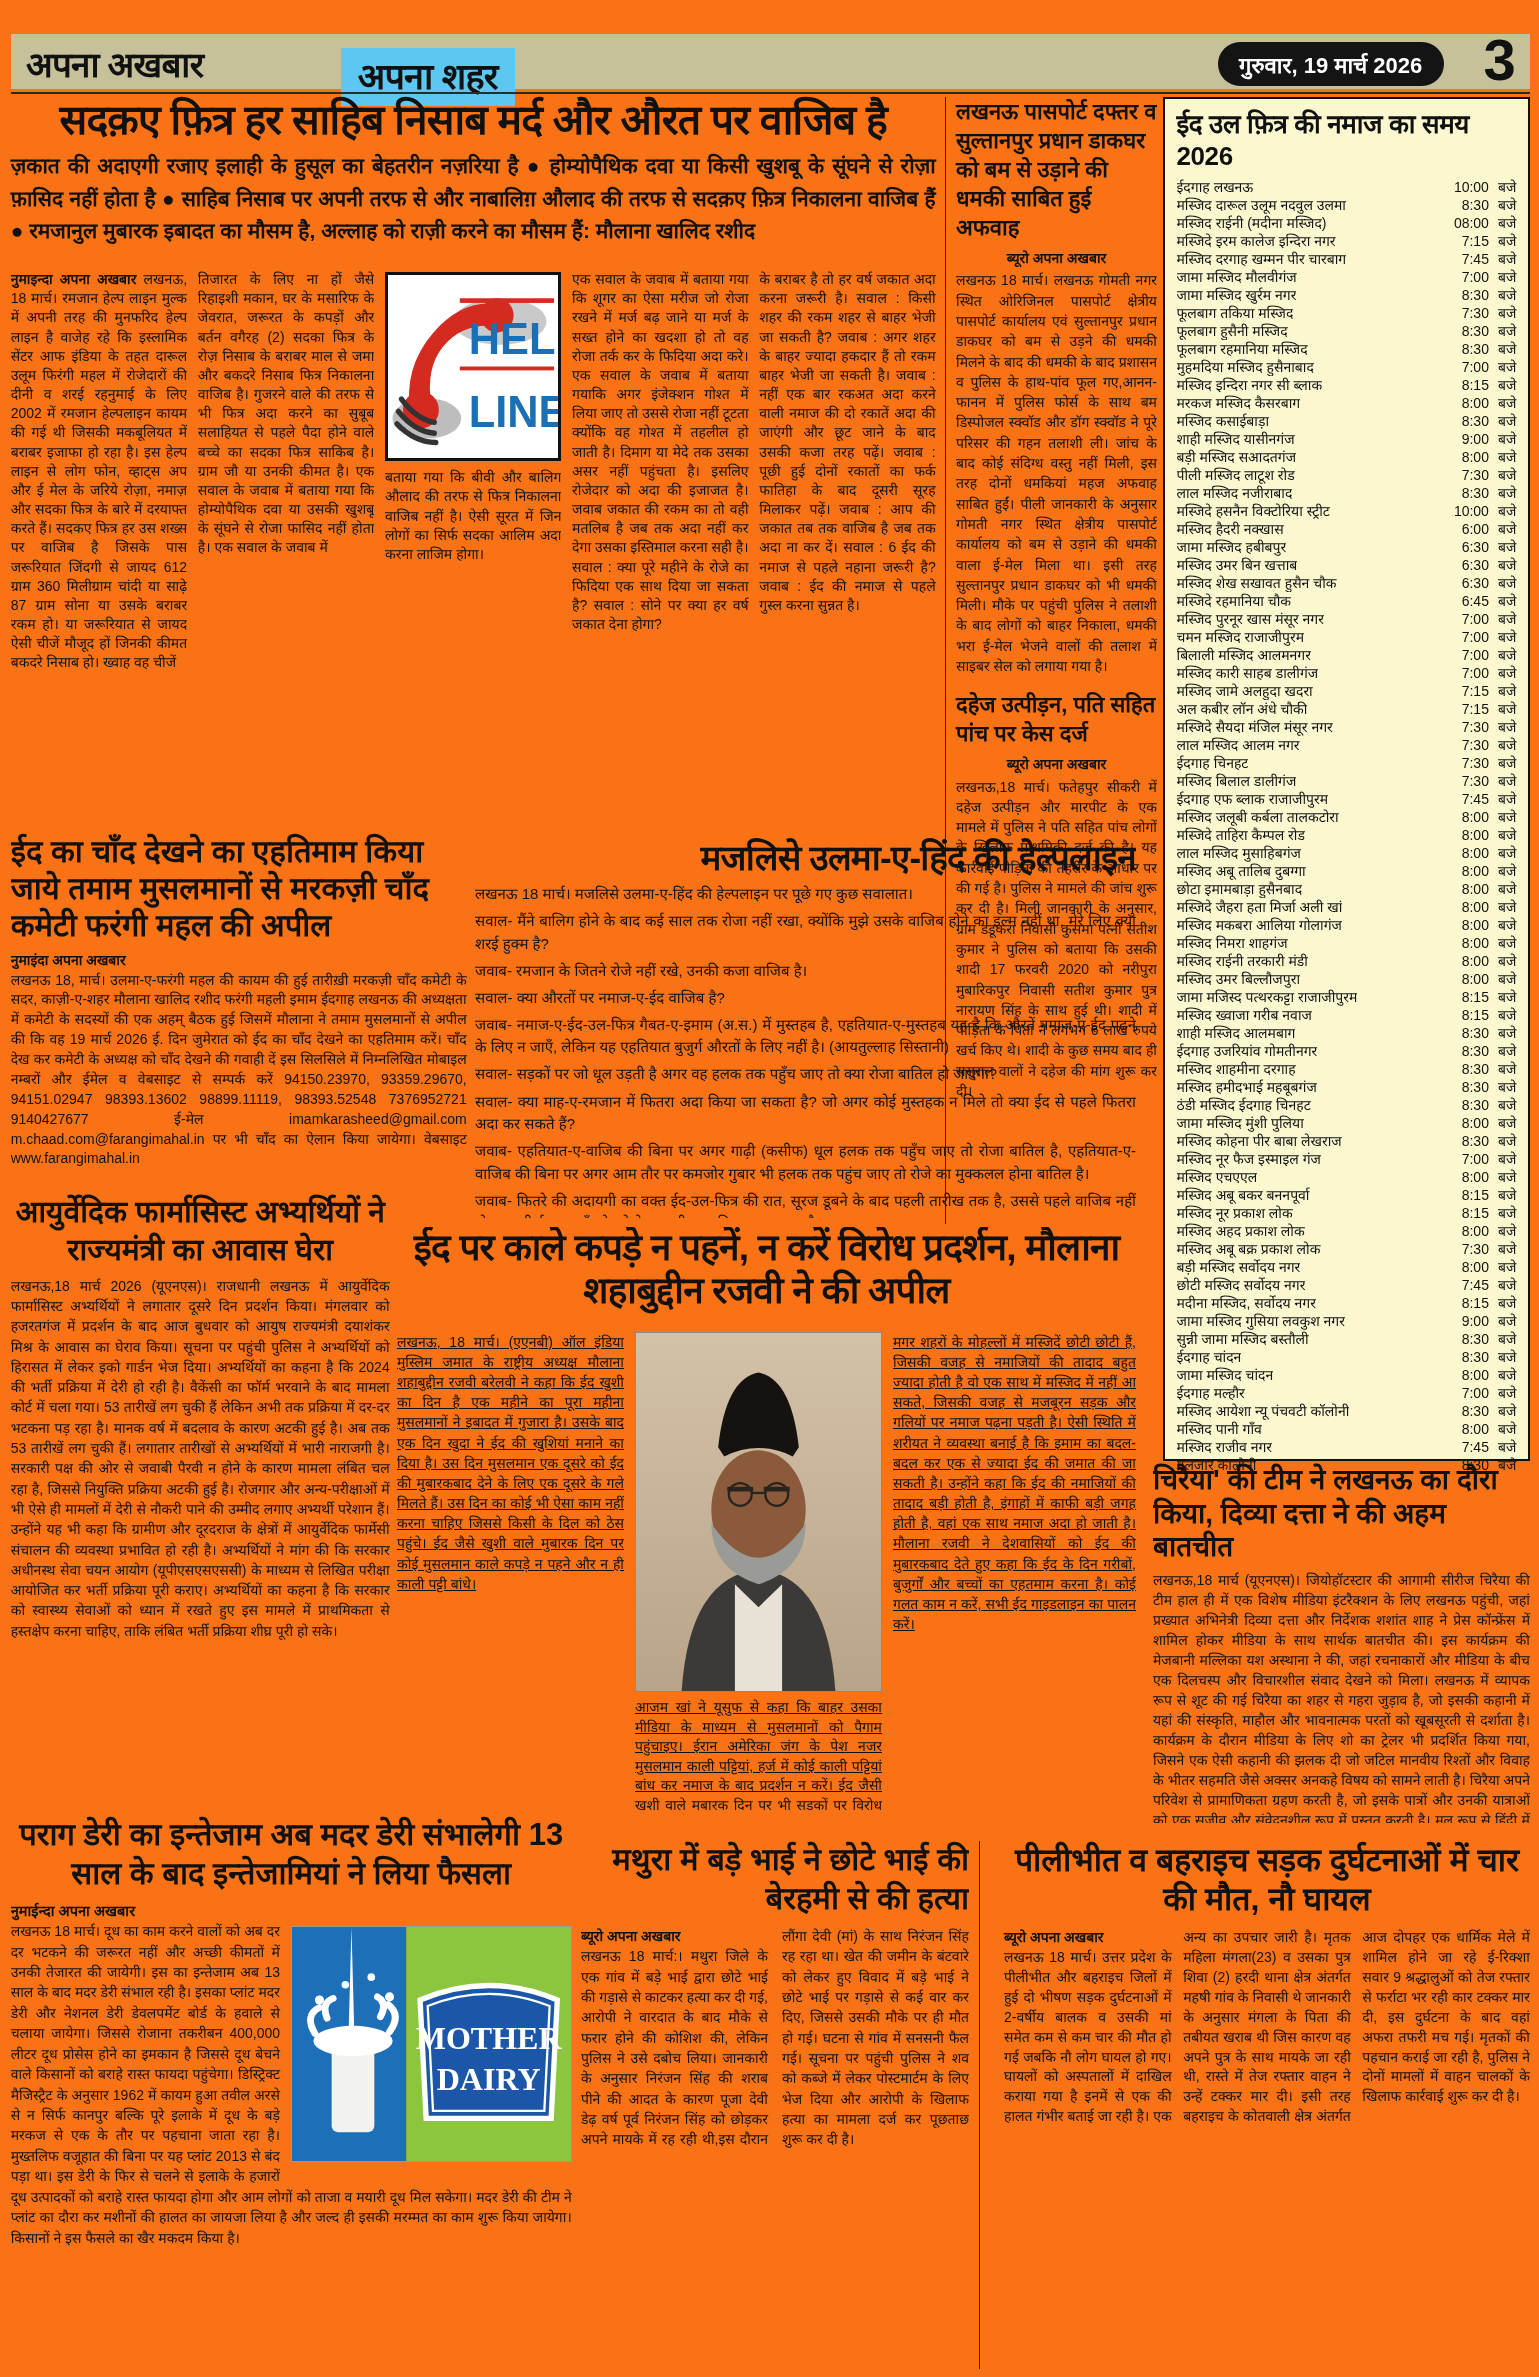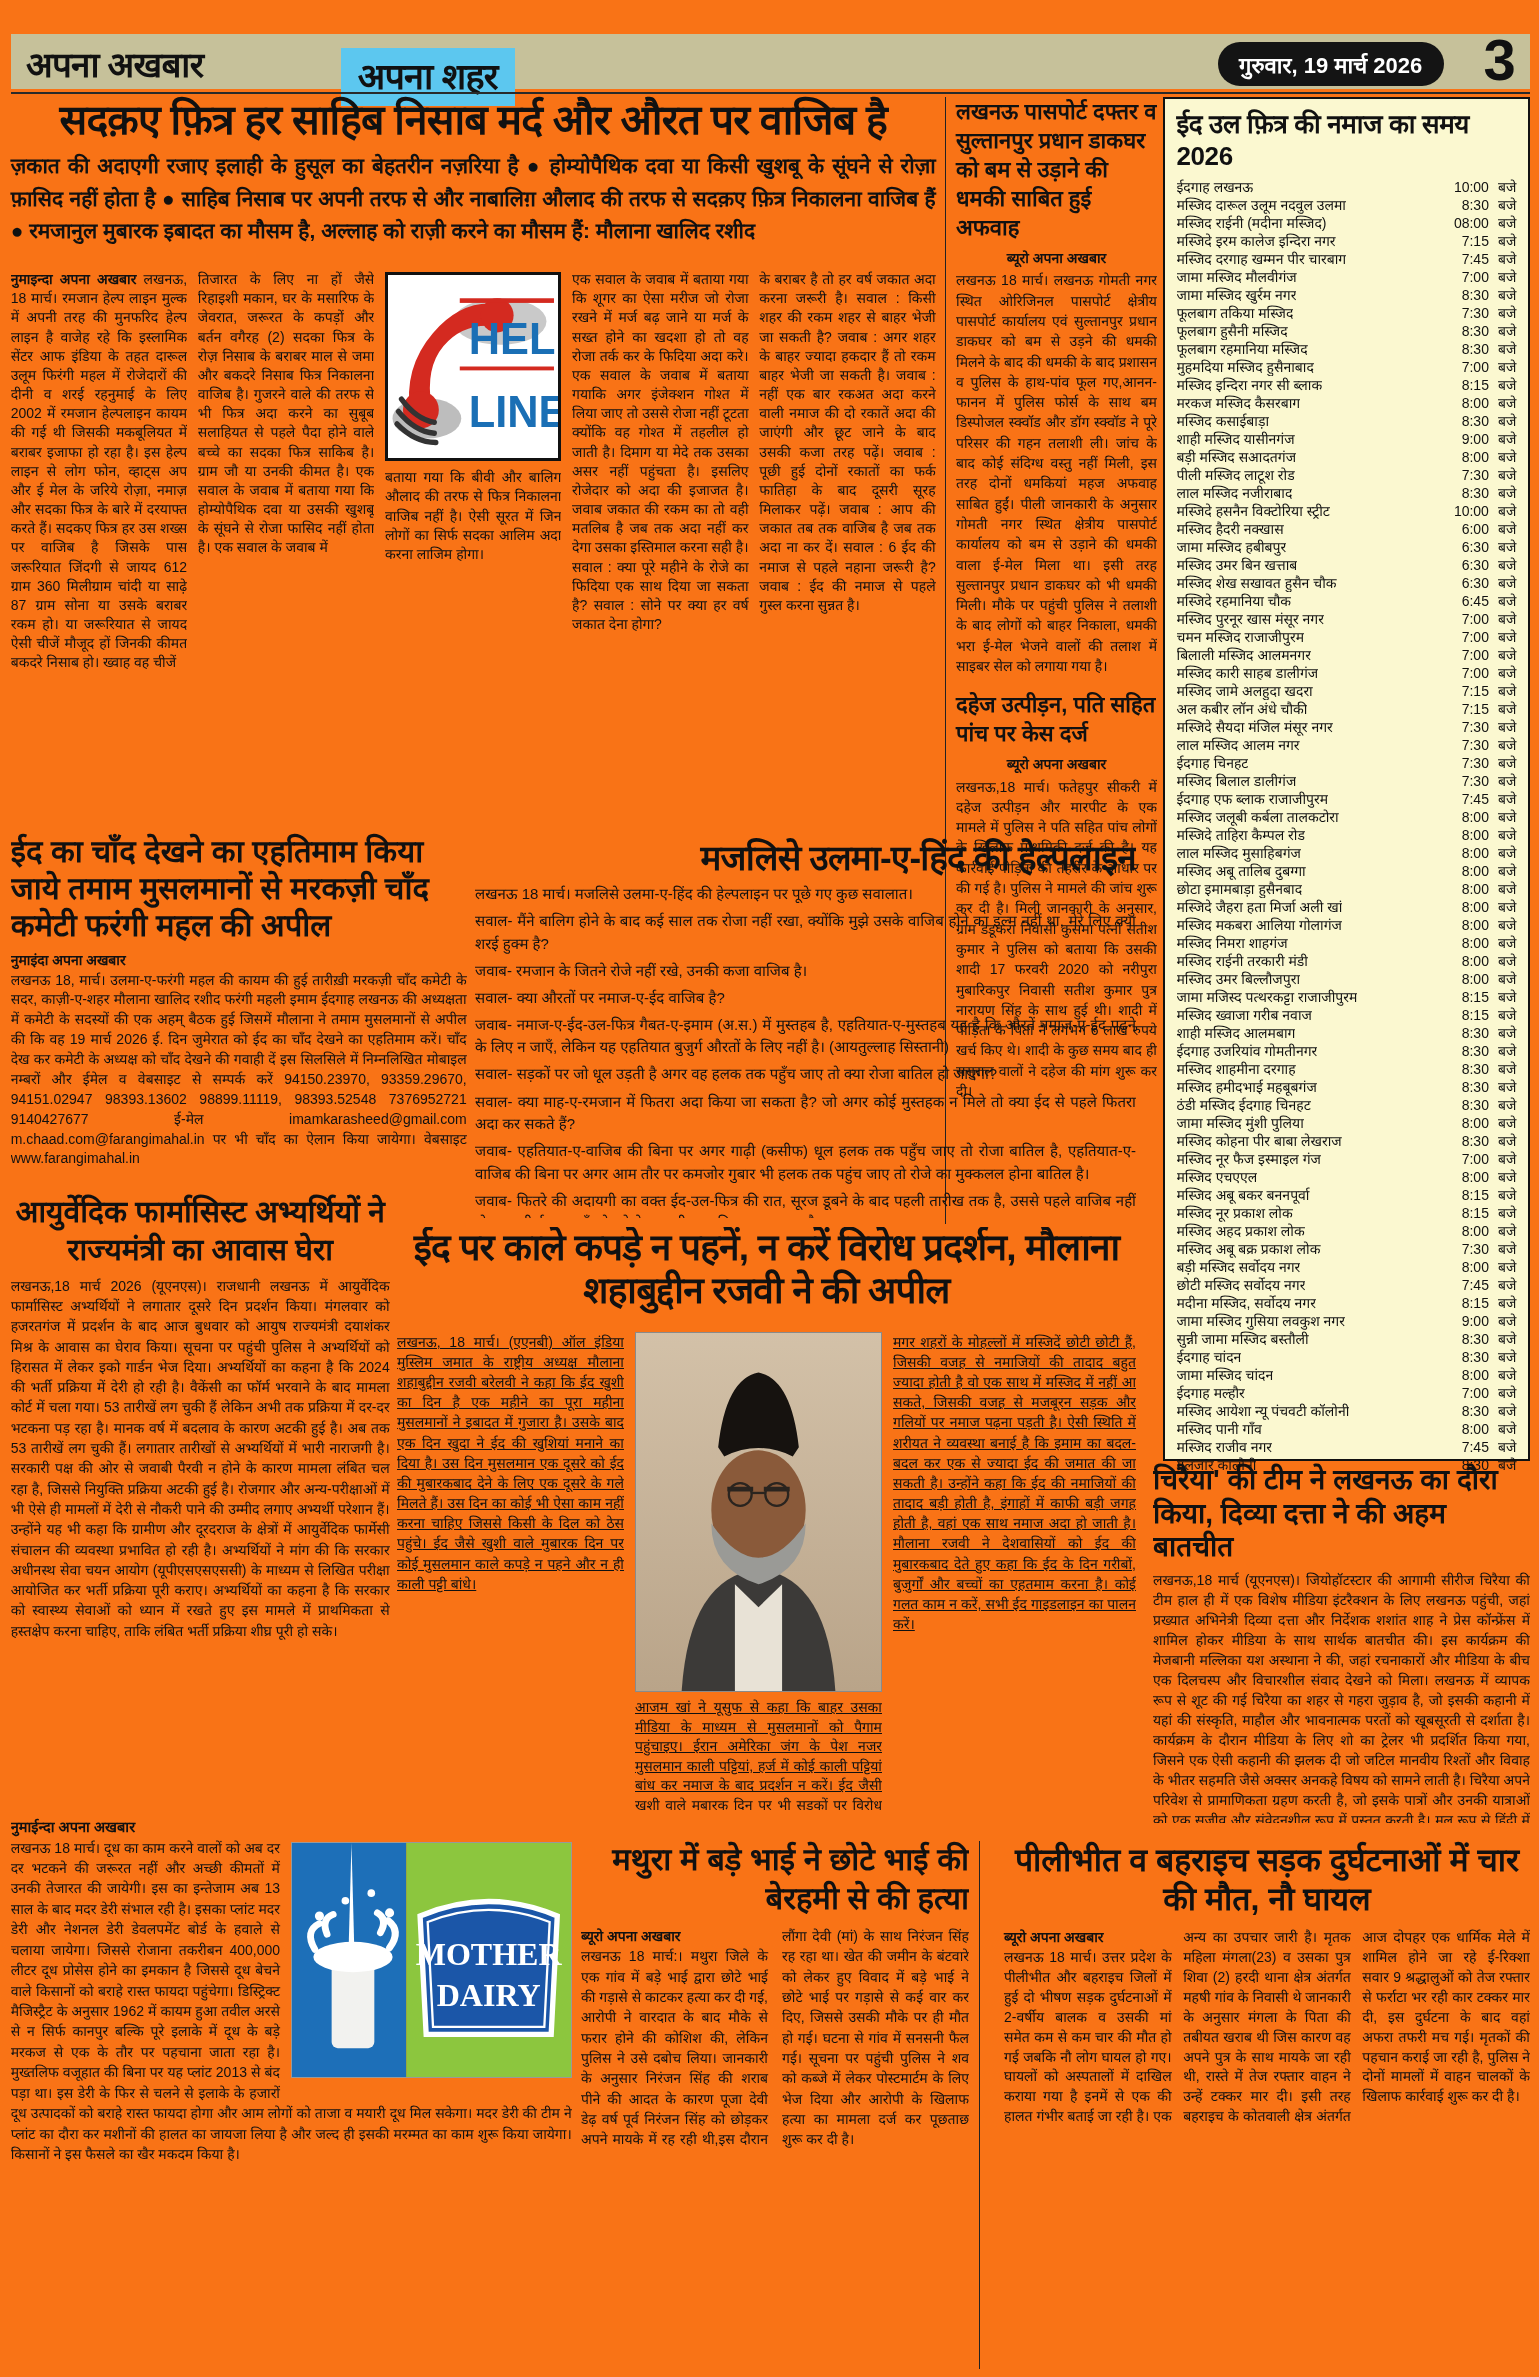--- a/index.html
+++ b/index.html
@@ -713,20 +713,21 @@
             <line x1="152" y1="210" x2="170" y2="210" stroke="#2a241f" stroke-width="3"></line>
           </svg>
         </div>
         <div class="below">आजम खां ने यूसुफ से कहा कि बाहर उसका मीडिया के माध्यम से मुसलमानों को पैगाम पहुंचाइए। ईरान अमेरिका जंग के पेश नजर मुसलमान काली पट्टियां, हर्ज में कोई काली पट्टियां बांध कर नमाज के बाद प्रदर्शन न करें। ईद जैसी खुशी वाले मुबारक दिन पर भी सड़कों पर विरोध प्रदर्शन करने से बचें।</div>
       </div>
       <div class="tcol">मगर शहरों के मोहल्लों में मस्जिदें छोटी छोटी हैं, जिसकी वजह से नमाजियों की तादाद बहुत ज्यादा होती है वो एक साथ में मस्जिद में नहीं आ सकते, जिसकी वजह से मजबूरन सड़क और गलियों पर नमाज पढ़ना पड़ती है। ऐसी स्थिति में शरीयत ने व्यवस्था बनाई है कि इमाम का बदल-बदल कर एक से ज्यादा ईद की जमात की जा सकती है। उन्होंने कहा कि ईद की नमाजियों की तादाद बड़ी होती है, इंगाहों में काफी बड़ी जगह होती है, वहां एक साथ नमाज अदा हो जाती है। मौलाना रजवी ने देशवासियों को ईद की मुबारकबाद देते हुए कहा कि ईद के दिन गरीबों, बुजुर्गों और बच्चों का एहतमाम करना है। कोई गलत काम न करें, सभी ईद गाइडलाइन का पालन करें।</div>
     </div>
   </div>
 
   <div class="abs parag">
+    <h2>पराग डेरी का इन्तेजाम अब मदर डेरी संभालेगी 13 साल के बाद इन्तेजामियां ने लिया फैसला</h2>
     <span class="byline">नुमाईन्दा अपना अखबार</span>
     <div>
       <div class="dairy-fig">
         <svg width="100%" height="100%" viewBox="0 0 366 308" preserveAspectRatio="none">
           <rect width="150" height="308" fill="#1d6fb8"></rect>
           <rect x="52" y="140" width="56" height="130" rx="8" fill="#f2f2ef"></rect>
           <path d="M78 0 L82 150 L74 150 Z" fill="#ffffff"></path>
           <ellipse cx="80" cy="150" rx="52" ry="20" fill="#ffffff"></ellipse>
           <path d="M30 140 q-14 -24 6 -34 M128 138 q16 -22 -2 -36 M46 120 q-8 -20 8 -26 M116 118 q10 -18 -4 -26" stroke="#ffffff" stroke-width="9" fill="none" stroke-linecap="round"></path>
           <circle cx="36" cy="96" r="6" fill="#fff"></circle>

